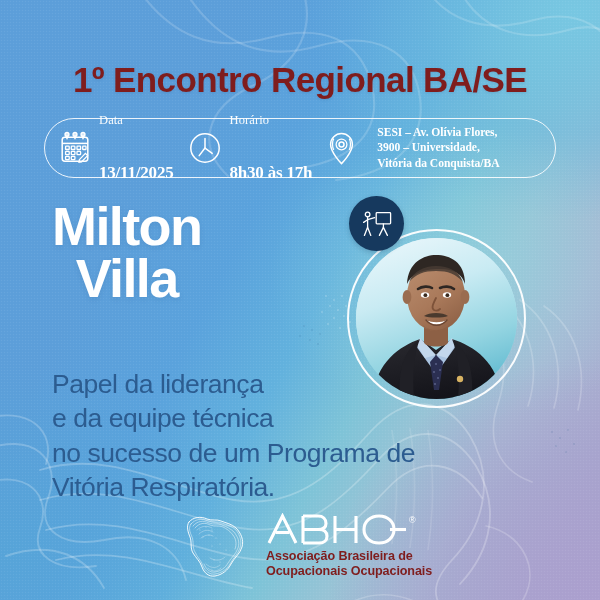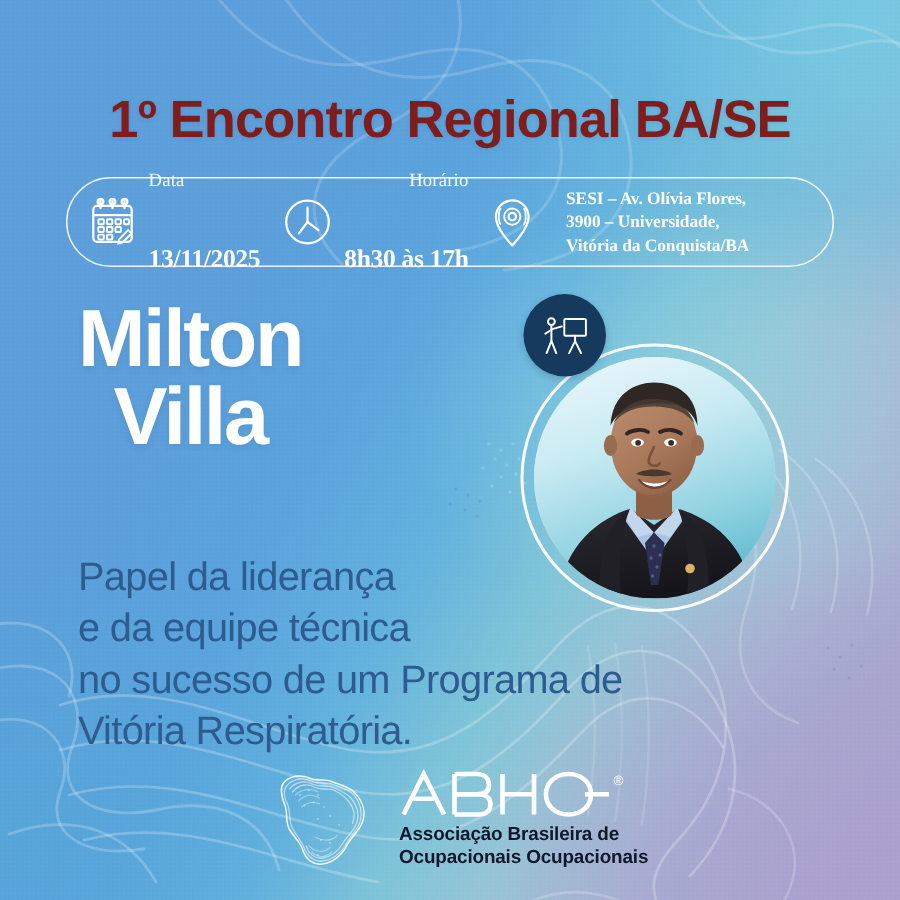--- a/index.html
+++ b/index.html
@@ -89,21 +89,21 @@
     width:512px; height:60px;
     border:1.6px solid rgba(255,255,255,.88);
     border-radius:30px;
     display:flex;
     align-items:center;
     padding:0 14px 0 14px;
     gap:0;
   }
   .info-cell{ display:flex; align-items:center; gap:8px;font-family:Liberation Serif, serif; }
   .info-cell.date{ flex:0 0 auto; padding-right:4px; }
-  .info-cell.time{ flex:0 0 auto; padding-left:10px;text-align:right; }
+  .info-cell.time{ flex:0 0 auto; padding-left:10px; }
   .info-cell.place{ flex:1 1 auto; padding-left:14px; }
   .info-ico{ flex:0 0 auto; display:block; }
   .info-txt{ line-height:1.06; color:#fff; }
   .info-label{
     font-size:12.5px; font-weight:normal; opacity:.96; letter-spacing:.1px;
   }
   .info-value{
     font-size:17px; font-weight:bold; letter-spacing:-.2px;margin-top:36px;
   }
   .place-lines{
@@ -173,21 +173,21 @@
   .logo{
     position:absolute;
     left:176px; top:506px;
     width:250px; height:80px;
     display:flex; align-items:center; gap:12px;
   }
   .logo-map{ flex:0 0 auto; }
   .logo-text{ flex:0 0 auto; }
   .abho-mark{ display:block; }
   .abho-sub{
-    color:#0f172a;
+    color:#7f1d1d;
     font-size:12.6px;
     font-weight:bold;
     line-height:1.22;
     letter-spacing:-.1px;
     margin-top:3px;
   }
 </style>
 </head>
 <body>
 

